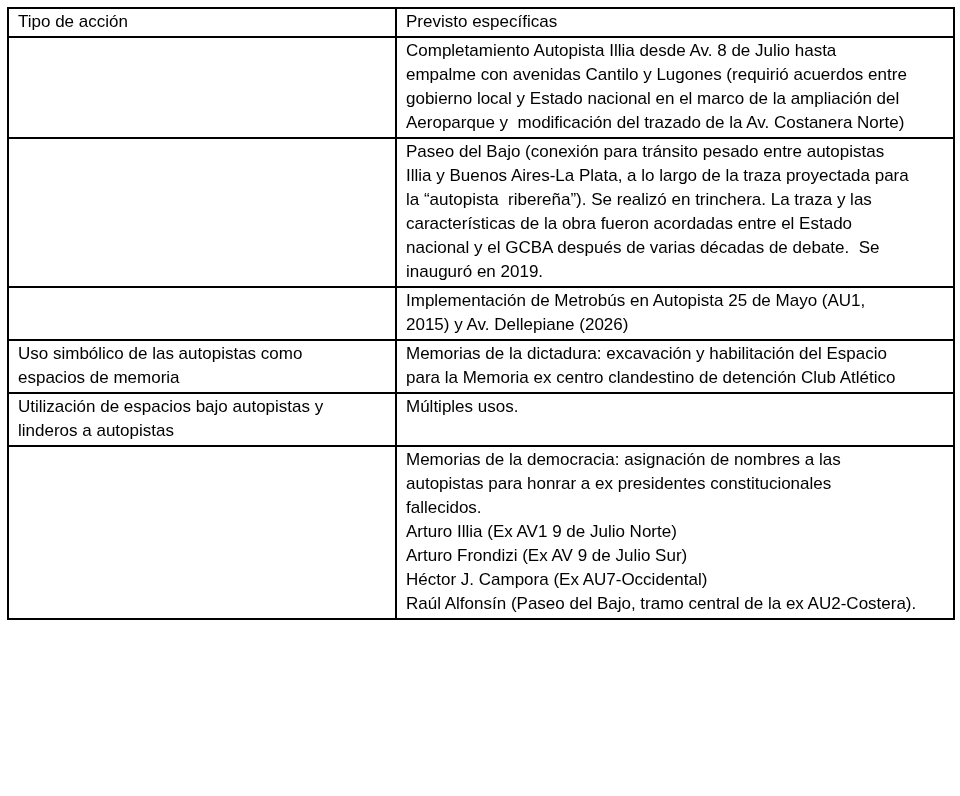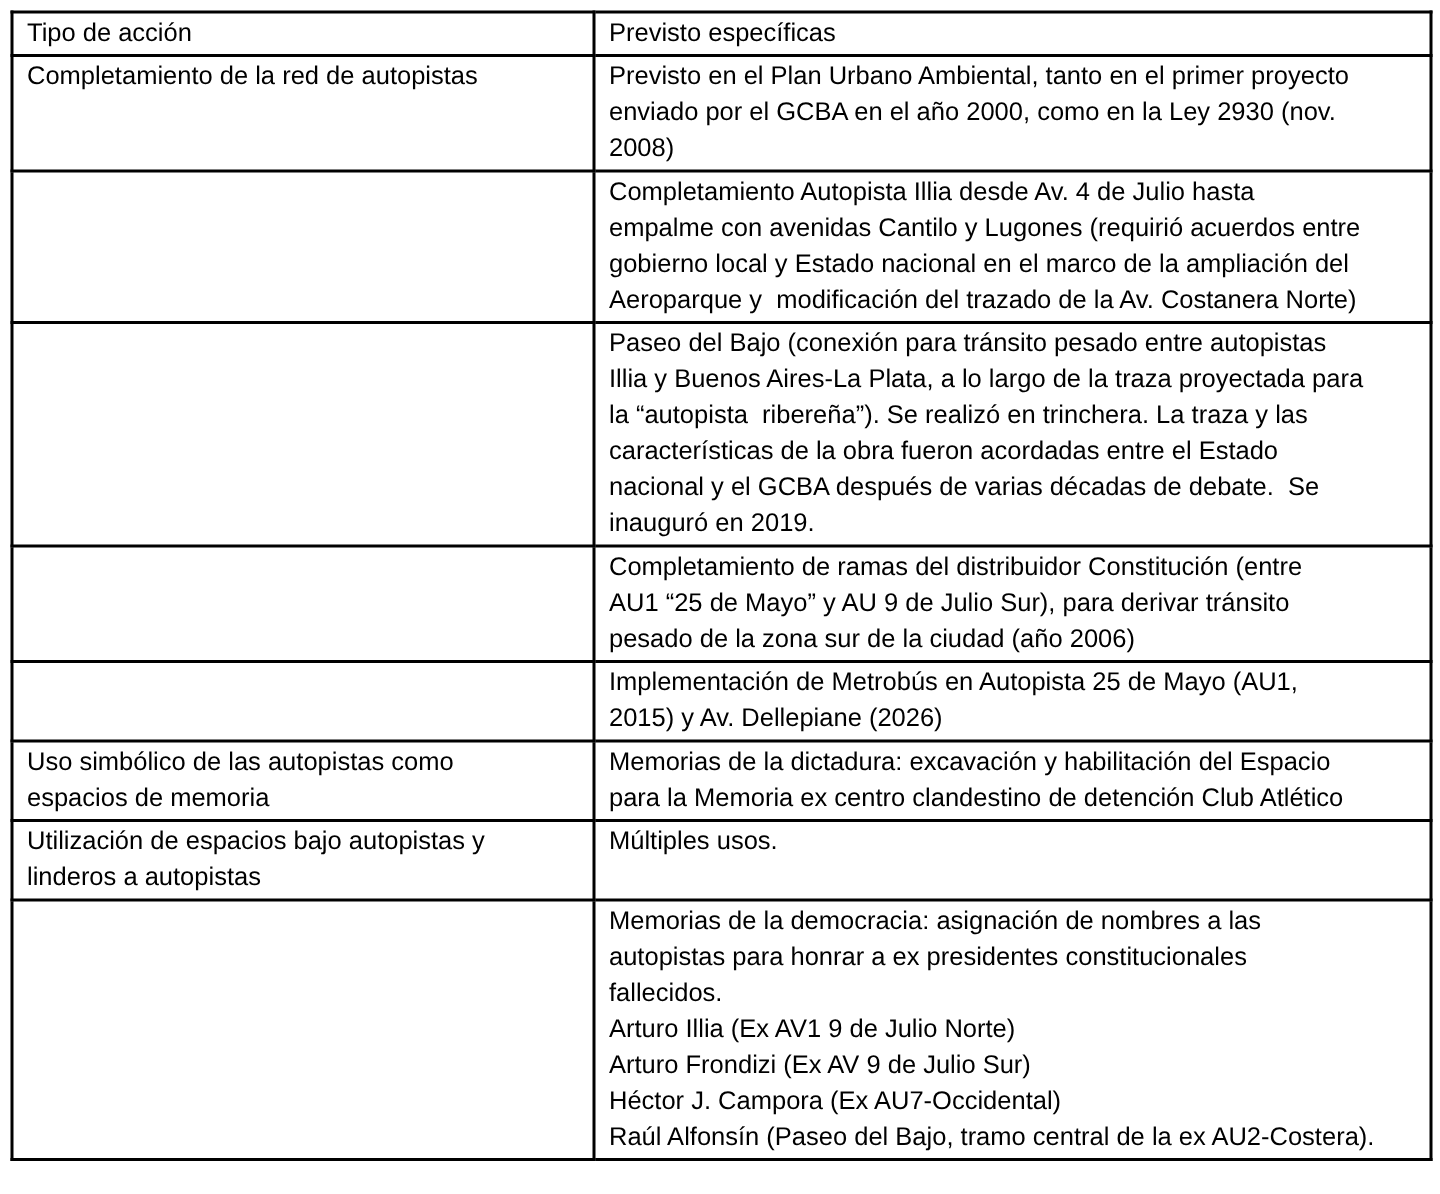--- a/index.html
+++ b/index.html
@@ -43,46 +43,34 @@
     <col class="col-accion">
   </colgroup>
   <thead>
     <tr>
       <th>Tipo de acción</th>
       <th>Previsto específicas</th>
     </tr>
   </thead>
   <tbody>
     <tr>
-      <td>Completamiento de la red de autopistas</td>
-      <td>Previsto en el Plan Urbano Ambiental, tanto en el primer proyecto
-enviado por el GCBA en el año 2000, como en la Ley 2930 (nov.
-2008)</td>
-    </tr>
-    <tr>
       <td></td>
-      <td>Completamiento Autopista Illia desde Av. 4 de Julio hasta
+      <td>Completamiento Autopista Illia desde Av. 8 de Julio hasta
 empalme con avenidas Cantilo y Lugones (requirió acuerdos entre
 gobierno local y Estado nacional en el marco de la ampliación del
 Aeroparque y  modificación del trazado de la Av. Costanera Norte)</td>
     </tr>
     <tr>
       <td></td>
       <td>Paseo del Bajo (conexión para tránsito pesado entre autopistas
 Illia y Buenos Aires-La Plata, a lo largo de la traza proyectada para
 la “autopista  ribereña”). Se realizó en trinchera. La traza y las
 características de la obra fueron acordadas entre el Estado
 nacional y el GCBA después de varias décadas de debate.  Se
 inauguró en 2019.</td>
-    </tr>
-    <tr>
-      <td></td>
-      <td>Completamiento de ramas del distribuidor Constitución (entre
-AU1 “25 de Mayo” y AU 9 de Julio Sur), para derivar tránsito
-pesado de la zona sur de la ciudad (año 2006)</td>
     </tr>
     <tr>
       <td></td>
       <td>Implementación de Metrobús en Autopista 25 de Mayo (AU1,
 2015) y Av. Dellepiane (2026)</td>
     </tr>
     <tr>
       <td>Uso simbólico de las autopistas como
 espacios de memoria</td>
       <td>Memorias de la dictadura: excavación y habilitación del Espacio

